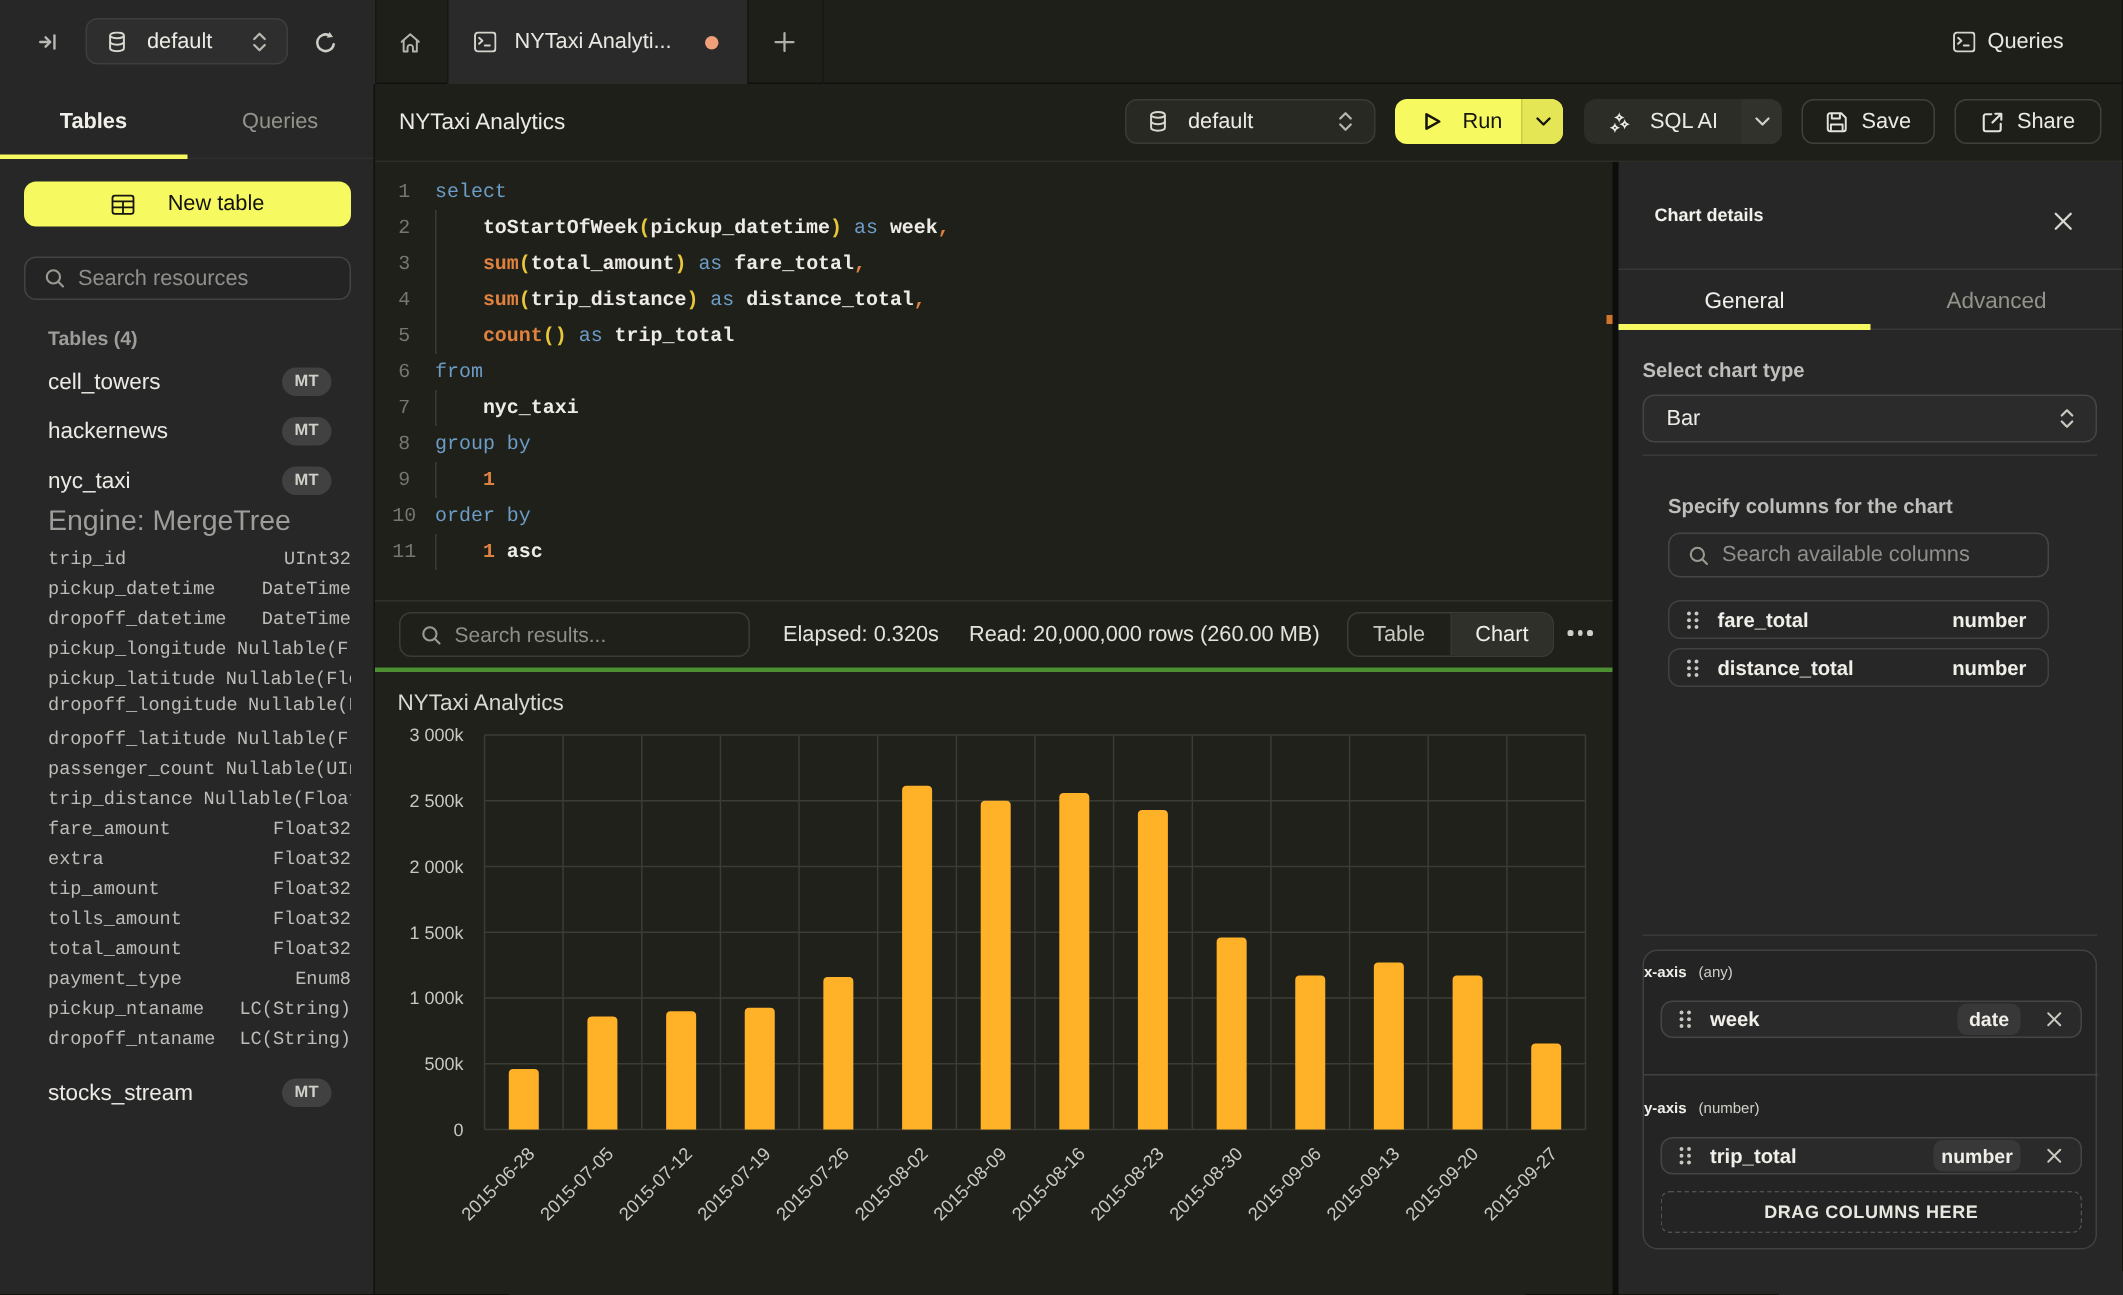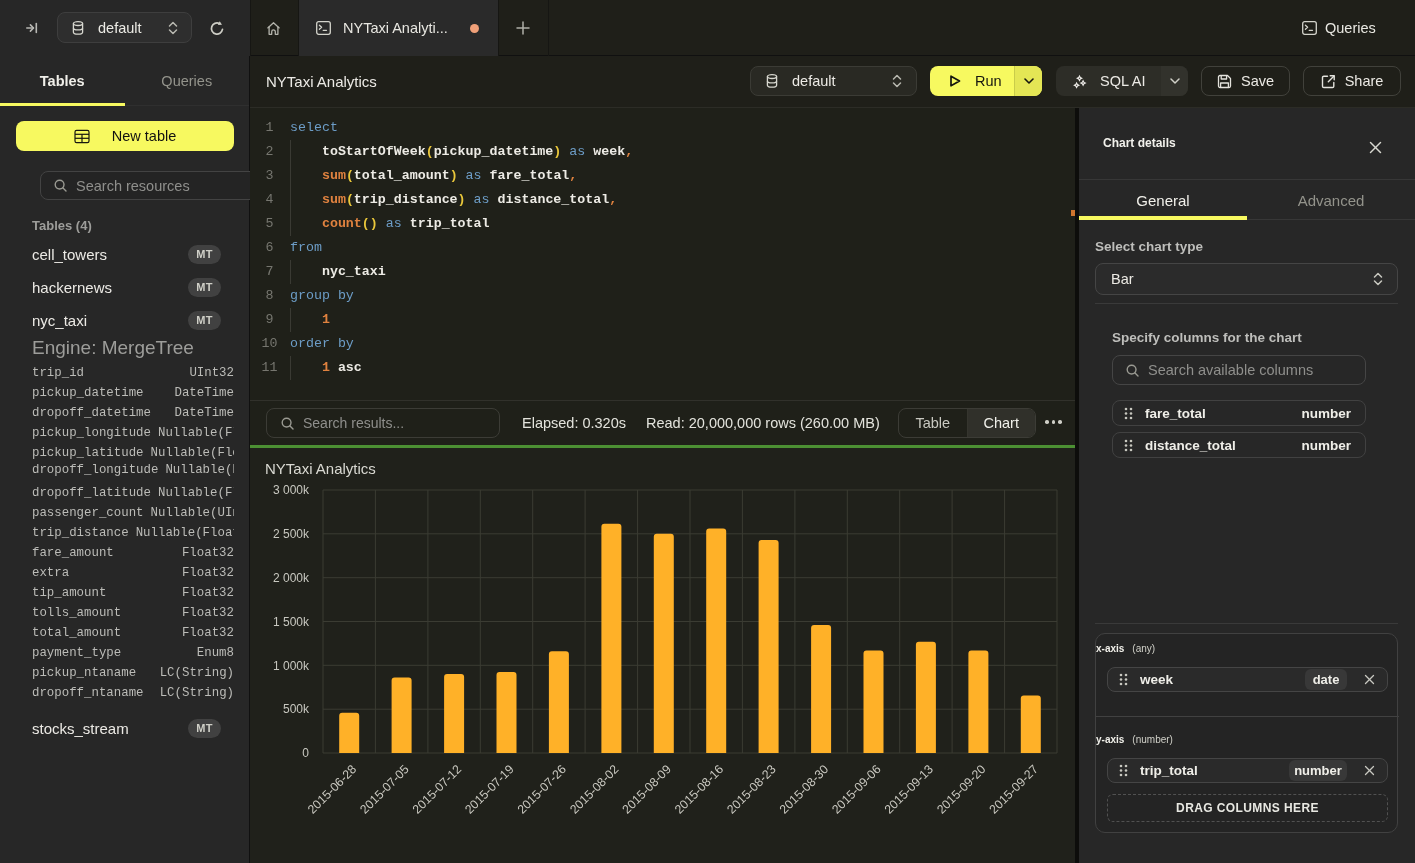--- a/index.html
+++ b/index.html
@@ -20,21 +20,21 @@
   .seltext { color:#ecebe5; font-size:14.5px; }
 
   
   #sidebar { left:0; top:56px; width:250px; height:807px; background:#272727; border-right:1px solid #101010; }
   #sidetabs { position:absolute; left:0; top:0; width:249px; height:50px; display:flex; border-bottom:1px solid #2f2f2f;}
   #sidetabs div { flex:1; display:flex; align-items:center; justify-content:center; font-size:14.5px; }
   #tab-underline { position:absolute; left:0; top:47px; width:125px; height:3px; background:#f7f960; }
   #newtable { position:absolute; left:16px; top:65px; width:218px; height:30px; background:#f7f960; border-radius:8px;
               display:flex; align-items:center; justify-content:center; gap:22px; color:#111; font-size:14.5px; }
   #sidesearch { position:absolute; left:16px; top:115px; width:218px; height:29px; border:1px solid #434343;
-                border-radius:8px; display:flex; align-items:center; background:#242424;margin-left:24px; }
+                border-radius:8px; display:flex; align-items:center; background:#242424; }
   .placeholder { color:#8f8f8c; font-size:14.5px; }
   #tablescount { position:absolute; left:32px; top:162px; font-size:13px; font-weight:bold; color:#9d9d9a; }
   .trow { position:absolute; left:16px; width:218px; height:24px; display:flex; align-items:center; }
   .trow .nm { color:#eceae5; font-size:15px; margin-left:16px; }
   .mt { position:absolute; left:172px; top:2.5px; width:33px; height:19px; background:#414141; border-radius:10px;
         color:#cfcfc7; font-size:11px; font-weight:bold; display:flex; align-items:center; justify-content:center; letter-spacing:.3px;}
   .engine { position:absolute; left:32px; font-size:19px; color:#9d9d9a; }
   .colrow { position:absolute; left:32px; width:202px; height:20px; display:flex; justify-content:space-between;
             overflow:hidden; white-space:nowrap; color:#bcbcb8; font-size:12.4px; font-family:"Liberation Mono",monospace; line-height:20px;}
   .colrow span:first-child { padding-right:7px; }

